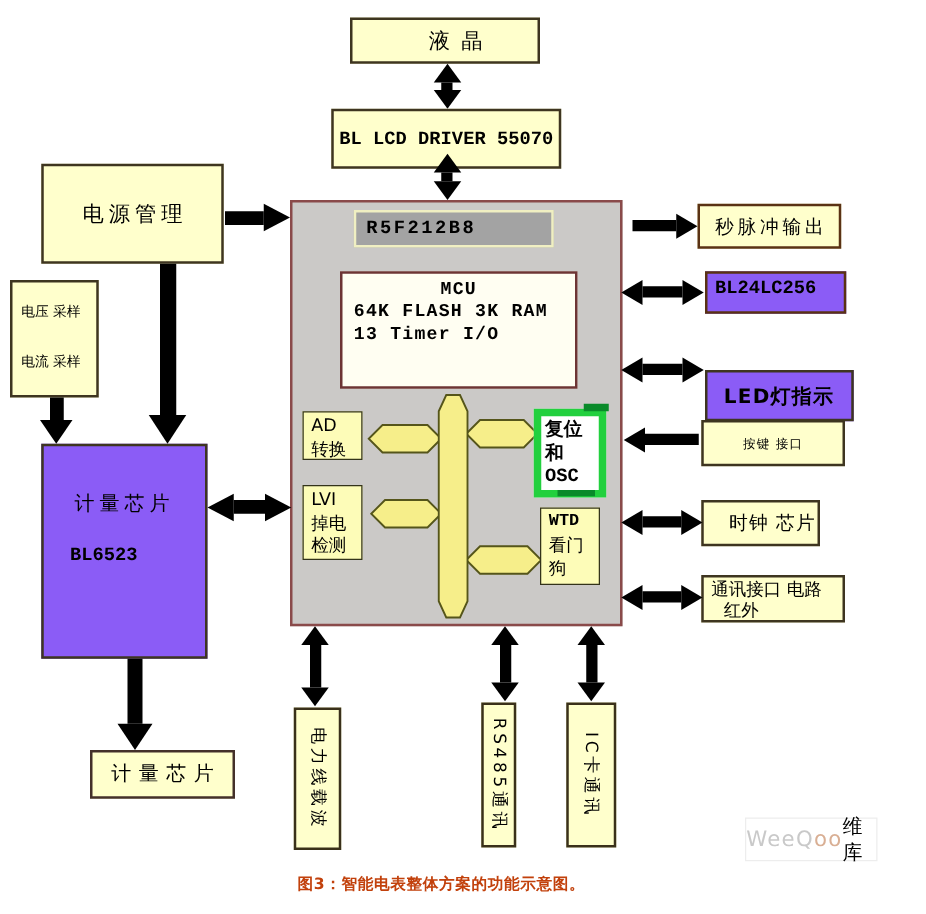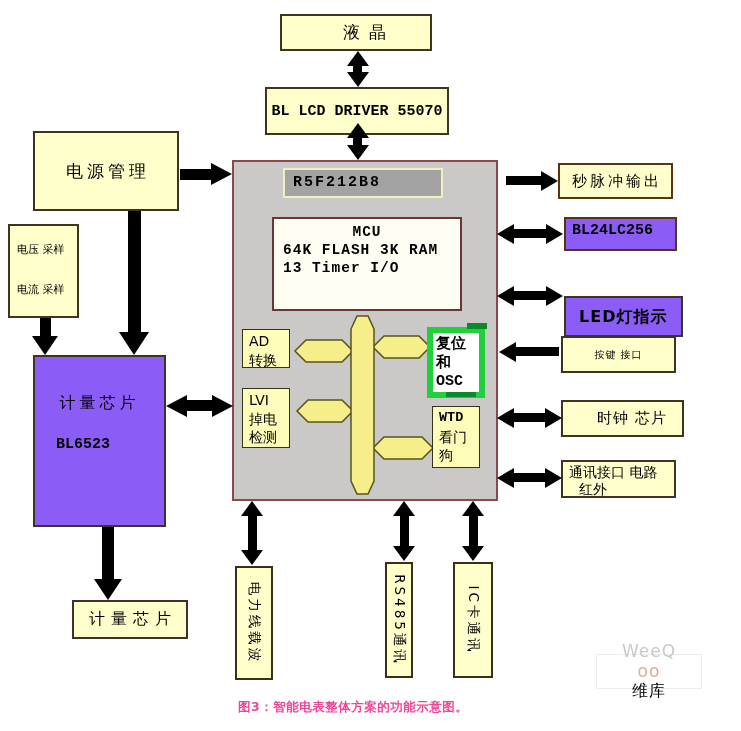--- a/index.html
+++ b/index.html
@@ -44,21 +44,21 @@
   .big .shv{width:13px;}
   .big .tD{border-left-width:15px;border-right-width:15px;border-top-width:23px;}
   .med .shv{width:12px;}
   .med .tD{border-left-width:14px;border-right-width:14px;border-top-width:21px;}
   .sm .shv{width:11px;}
   .sm .tD{border-left-width:13px;border-right-width:13px;border-top-width:19px;}
   .bigh .shh{height:11px;}
   .bigh .tL{border-top-width:11px;border-bottom-width:11px;border-right-width:21px;}
   .bigh .tR{border-top-width:11px;border-bottom-width:11px;border-left-width:21px;}
   
-  .caption{position:absolute;font-size:12.5px;font-weight:bold;color:#ec4899;letter-spacing:0.5px;}
+  .caption{position:absolute;font-size:12.5px;font-weight:bold;color:#c2410c;letter-spacing:0.5px;}
   .wm{position:absolute;border:1px solid #ededed;display:flex;align-items:center;justify-content:center;
     font-size:17px;color:#c9c9c9;letter-spacing:1px;}
   .wm .oo{color:#d9af94;}
   .wm .cjk{color:#000000;font-size:16px;}
 </style>
 </head>
 <body>
 
 <div id="stage">
 
@@ -165,21 +165,21 @@
   </div>
 
   <div class="box center" style="left:558px;top:163px;width:115px;height:36px;font-size:15px;letter-spacing:3px;padding-left:3px;border-color:#5a3214;">
     <span>秒脉冲输出</span>
   </div>
   <div class="box bright mono" style="left:564px;top:217px;width:113px;height:34px;font-size:15px;padding:3px 0 0 6px;border-color:#5a3214;">BL24LC256</div>
   <div class="box bright" style="left:564px;top:276px;width:119px;height:41px;font-size:16px;font-weight:bold;letter-spacing:1px;padding:9px 0 0 13px;margin-top:20px;">LED灯指示</div>
   <div class="box center" style="left:561px;top:336px;width:115px;height:37px;font-size:10px;letter-spacing:1px;">
     <span>按键 接口</span>
   </div>
-  <div class="box center" style="left:561px;top:400px;width:123px;height:37px;font-size:15px;letter-spacing:1px;padding-left:19px;">
+  <div class="box center" style="left:561px;top:400px;width:95px;height:37px;font-size:15px;letter-spacing:1px;padding-left:19px;">
     <span>时钟 芯片</span>
   </div>
   <div class="box" style="left:561px;top:460px;width:115px;height:38px;font-size:14px;line-height:17px;padding:2px 0 0 6px;">
     <div>通讯接口 电路</div>
     <div style="padding-left:10px;">红外</div>
   </div>
 
   <div class="arrH" style="left:506px;top:170px;width:52px;height:21px;">
     <div class="shh"></div>
       <div class="tR"></div>
@@ -230,19 +230,19 @@
       <div class="tD"></div>
   </div>
   <div class="arrV" style="left:461px;top:501px;width:24px;height:60px;">
     <div class="tU"></div>
       <div class="shv"></div>
       <div class="tD"></div>
   </div>
 
   <div class="caption" style="left:238px;top:699px;">图3：智能电表整体方案的功能示意图。</div>
 
-  <div class="wm" style="left:596px;top:654px;width:104px;height:33px;flex-direction:column;">
+  <div class="wm" style="left:596px;top:654px;width:104px;height:33px;">
     <span>WeeQ</span>
       <span class="oo">oo</span>
       <span class="cjk">维库</span>
   </div>
 
 </div>
 
 </body></html>

